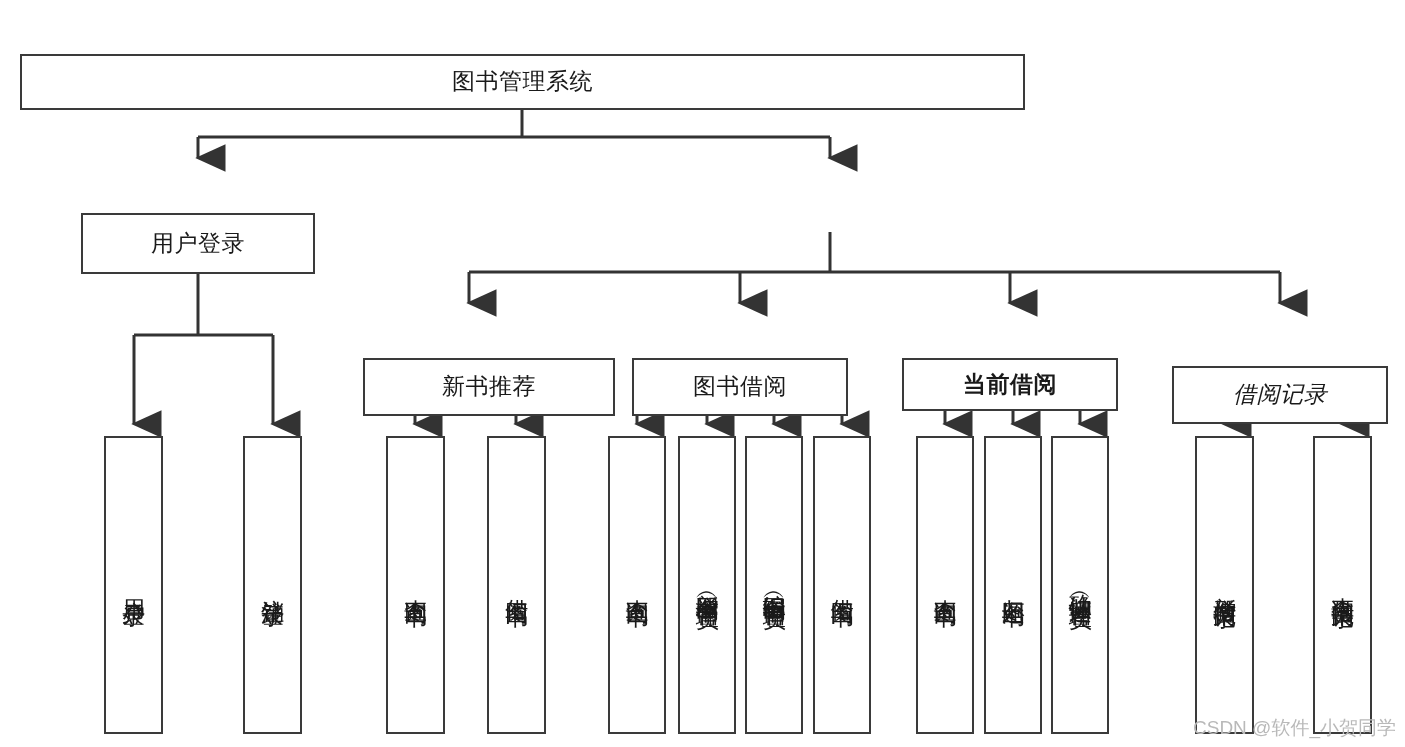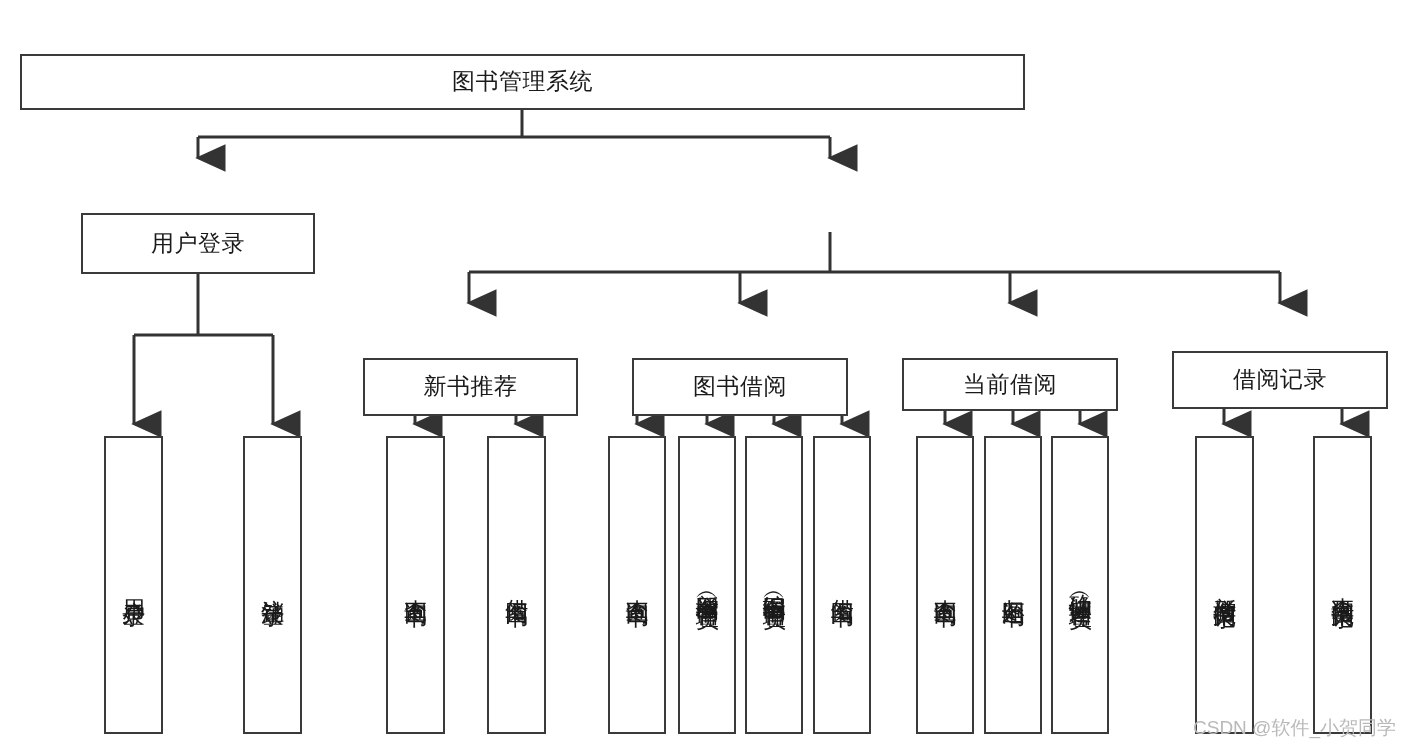--- a/index.html
+++ b/index.html
@@ -120,30 +120,30 @@
   </svg>
 
   <div class="node node-h" style="left:20px; top:12px; width:1005px; height:56px;">
     <span>图书管理系统</span>
   </div>
 
   <div class="node node-h" style="left:81px; top:171px; width:234px; height:61px;">
     <span>用户登录</span>
   </div>
 
-  <div class="node node-h" style="left:363px; top:316px; width:215px; height:58px;">
+  <div class="node node-h" style="left:363px; top:316px; width:252px; height:58px;">
     <span>新书推荐</span>
   </div>
   <div class="node node-h" style="left:632px; top:316px; width:216px; height:58px;">
     <span>图书借阅</span>
   </div>
-  <div class="node node-h" style="left:902px; top:316px; width:216px; height:53px;">
+  <div class="node node-h" style="left:902px; top:316px; width:216px; height:53px;font-weight:bold;">
     <span>当前借阅</span>
   </div>
-  <div class="node node-h" style="left:1172px; top:309px; width:216px; height:58px;">
+  <div class="node node-h" style="left:1172px; top:324px; width:216px; height:58px;font-style:italic;">
     <span>借阅记录</span>
   </div>
 
   <div class="node node-v" style="left:104px; top:436px; width:59px; height:298px;">
     <span>用户登录</span>
   </div>
   <div class="node node-v" style="left:243px; top:436px; width:59px; height:298px;">
     <span>注销登录</span>
   </div>
 

